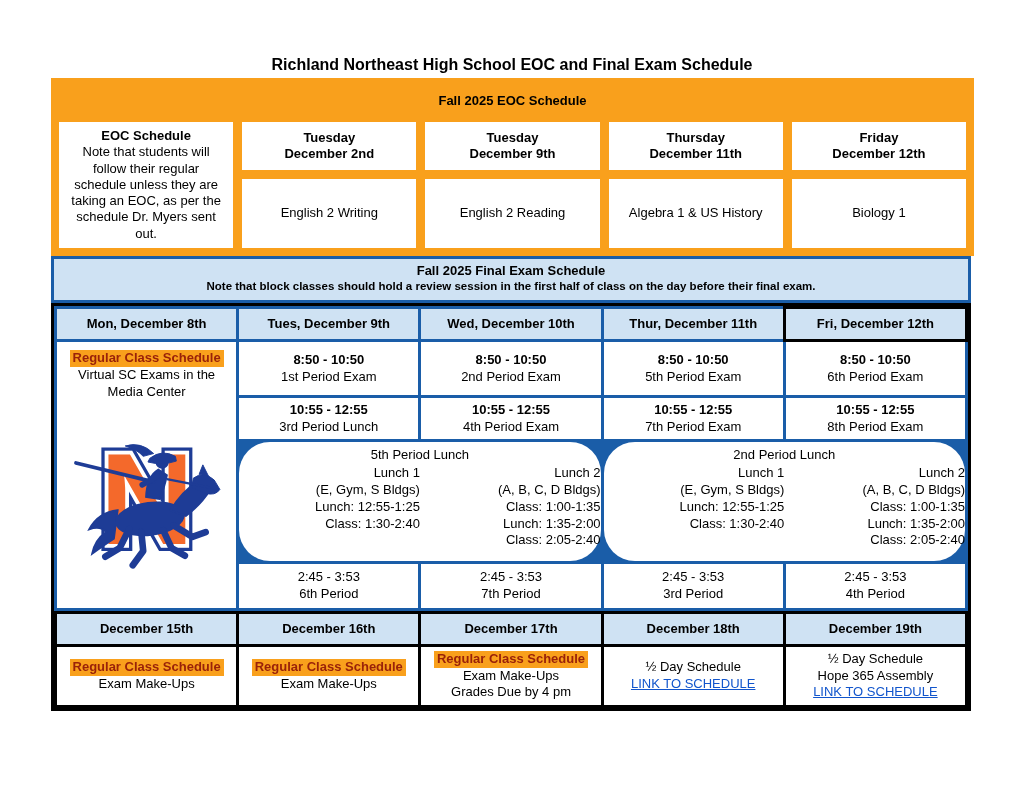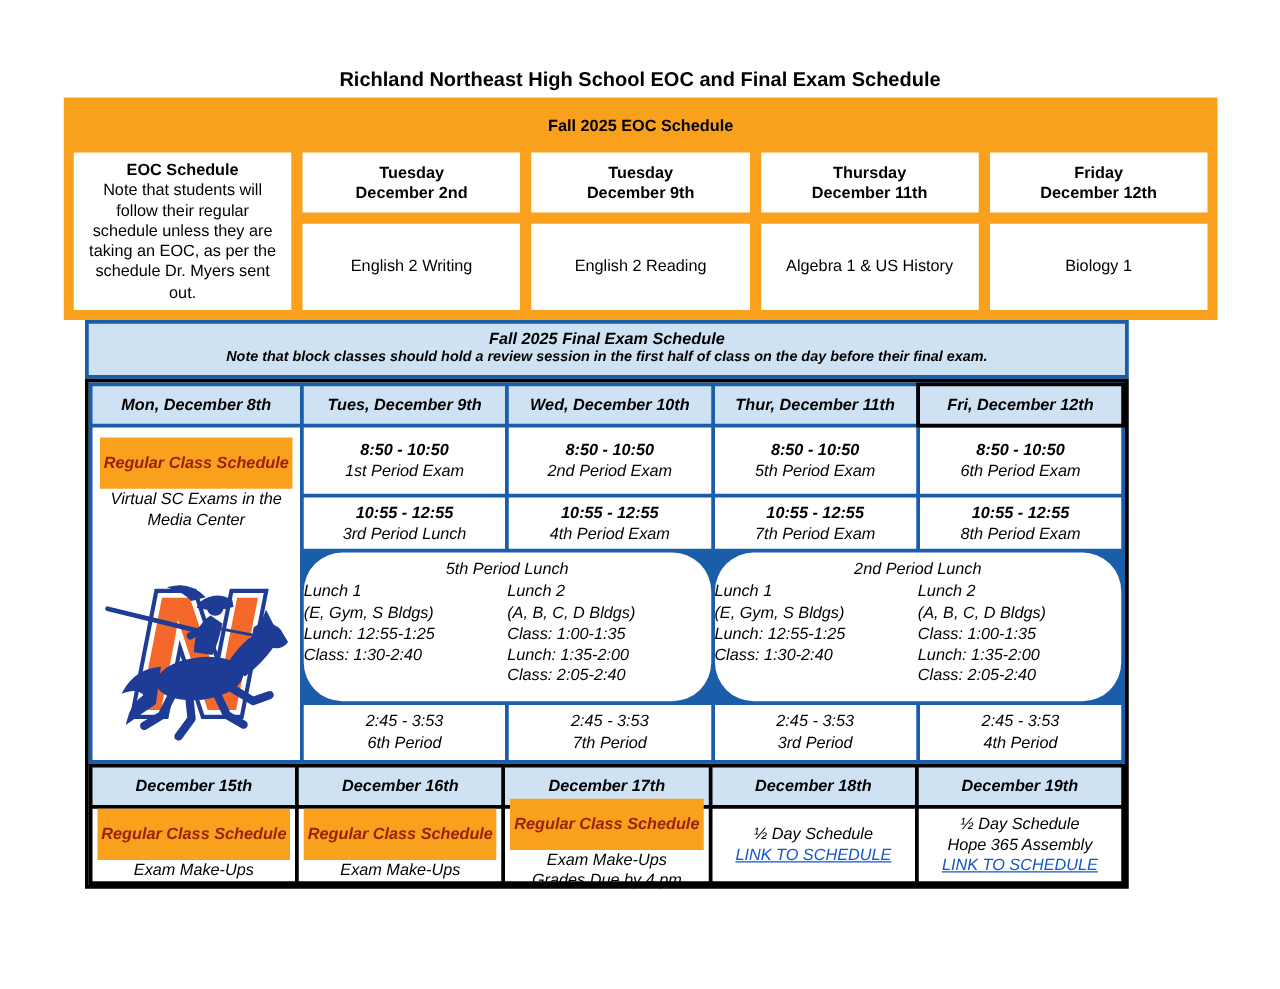--- a/index.html
+++ b/index.html
@@ -13,41 +13,41 @@
   .eoc-banner{height:44px;display:flex;align-items:center;justify-content:center;
        font-size:13px;font-weight:bold;}
   .eoc-grid{display:grid;grid-template-columns:repeat(5,1fr);grid-template-rows:48px 1fr;
        gap:9px;padding:0 8px 8px 8px;height:134px;box-sizing:border-box;}
   .eoc-cell{background:#fff;display:flex;flex-direction:column;align-items:center;
        justify-content:center;text-align:center;font-size:13px;line-height:1.25;}
   .eoc-note{grid-row:1 / span 2;grid-column:1;}
   .bold{font-weight:bold;}
   .pre{white-space:pre-line;}
   
-  .final-table{position:absolute;left:68px;top:256px;width:835px;box-sizing:border-box;font-style:italic;}
+  .final-table{position:absolute;left:51px;top:256px;width:920px;box-sizing:border-box;}
   .final-banner{box-sizing:border-box;height:47px;border:3px solid #1A5DA8;background:#CFE2F3;
        text-align:center;padding-top:4px;}
   .final-banner .t1{font-size:13px;font-weight:bold;line-height:16px;}
   .final-banner .t2{font-size:11.5px;font-weight:bold;line-height:15px;}
   .final-lower{border:3px solid #000;box-sizing:border-box;}
   .grid-blue{display:grid;grid-template-columns:repeat(5,1fr);
        grid-template-rows:30px 53px 41px 119px 44px;gap:3px;background:#1A5DA8;padding:3px;}
   .grid-black{display:grid;grid-template-columns:repeat(5,1fr);
        grid-template-rows:30px 58px;gap:3px;background:#000;padding:3px;}
   .cell{background:#fff;display:flex;flex-direction:column;align-items:center;
        justify-content:center;text-align:center;font-size:13px;line-height:1.3;}
   .cell.hdr{background:#CFE2F3;font-weight:bold;}
   .fri-hdr{box-shadow:0 0 0 3px #000;z-index:2;}
   .mon-cell{grid-column:1;grid-row:2 / span 4;justify-content:flex-start;padding-top:8px;}
   .lunch-cell{grid-column:span 2;justify-content:flex-start;padding-top:5px;border-radius:31px;}
   .time{font-weight:bold;}
-  .hl{background:#F9A01C;color:#9A2209;font-weight:bold;padding:12px 3px;display:inline-block;}
+  .hl{background:#F9A01C;color:#9A2209;font-weight:bold;padding:0 3px;display:inline-block;}
   .link{color:#1155CC;text-decoration:underline;cursor:pointer;}
   .lunch-cols{display:flex;width:100%;margin-top:1px;}
-  .lunch-col{flex:1;text-align:left;}
+  .lunch-col{flex:1;text-align:right;}
   .logo{margin-top:26px;}
 </style>
 </head>
 <body>
 
 <div class="page-title">Richland Northeast High School EOC and Final Exam Schedule</div>
 
 <div class="eoc-table">
   <div class="eoc-banner">Fall 2025 EOC Schedule</div>
   <div class="eoc-grid">

